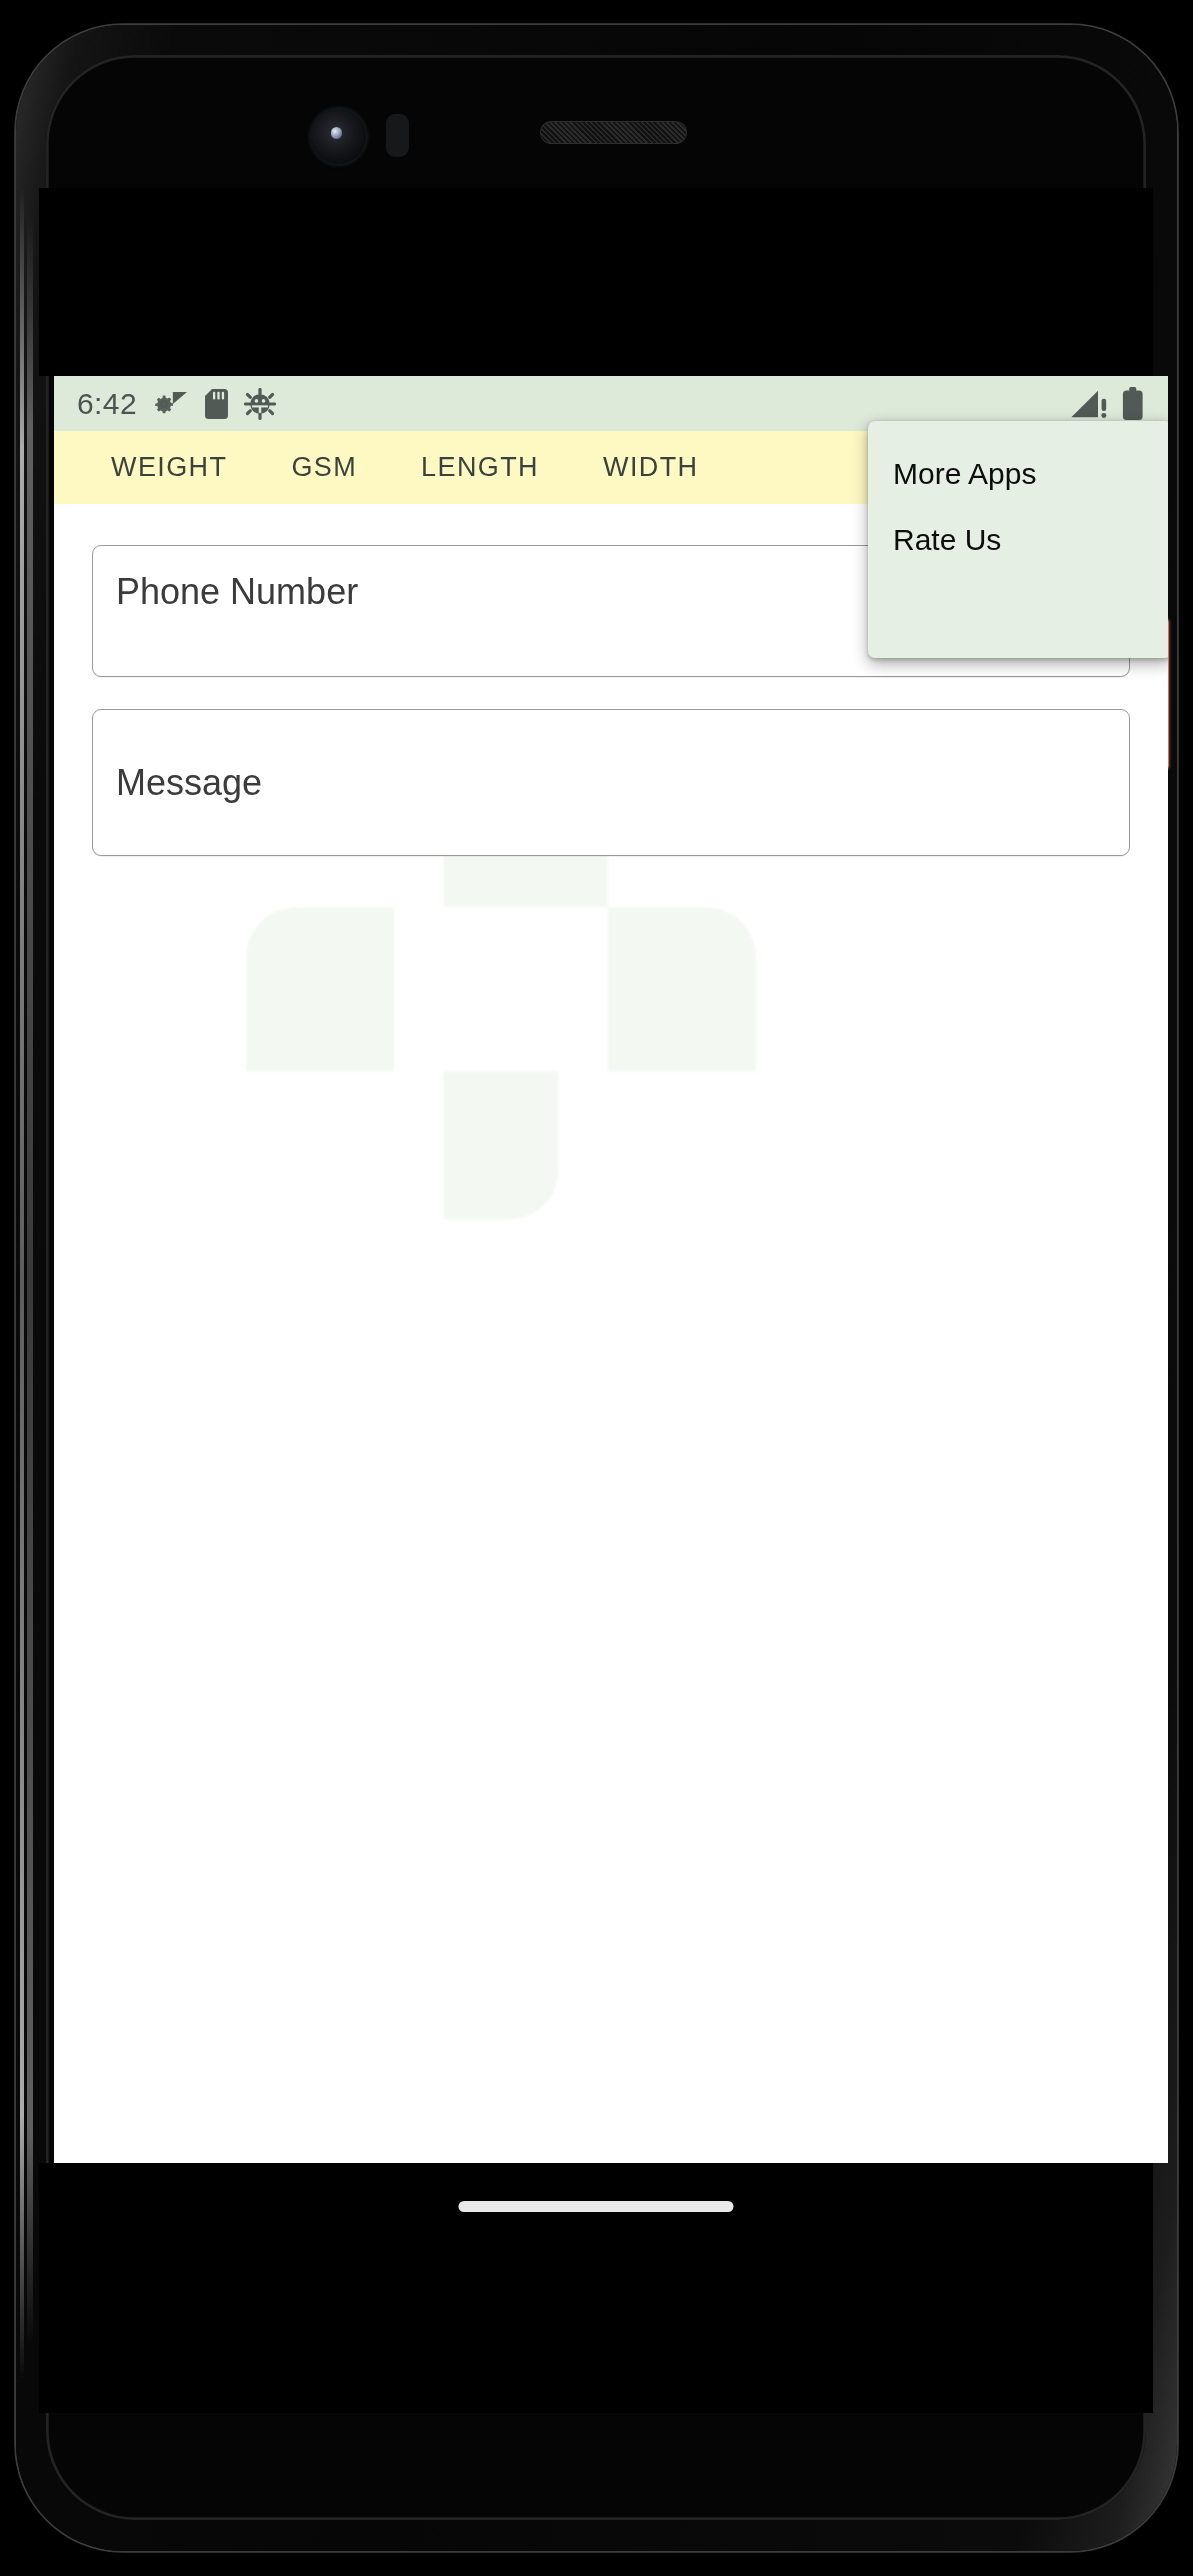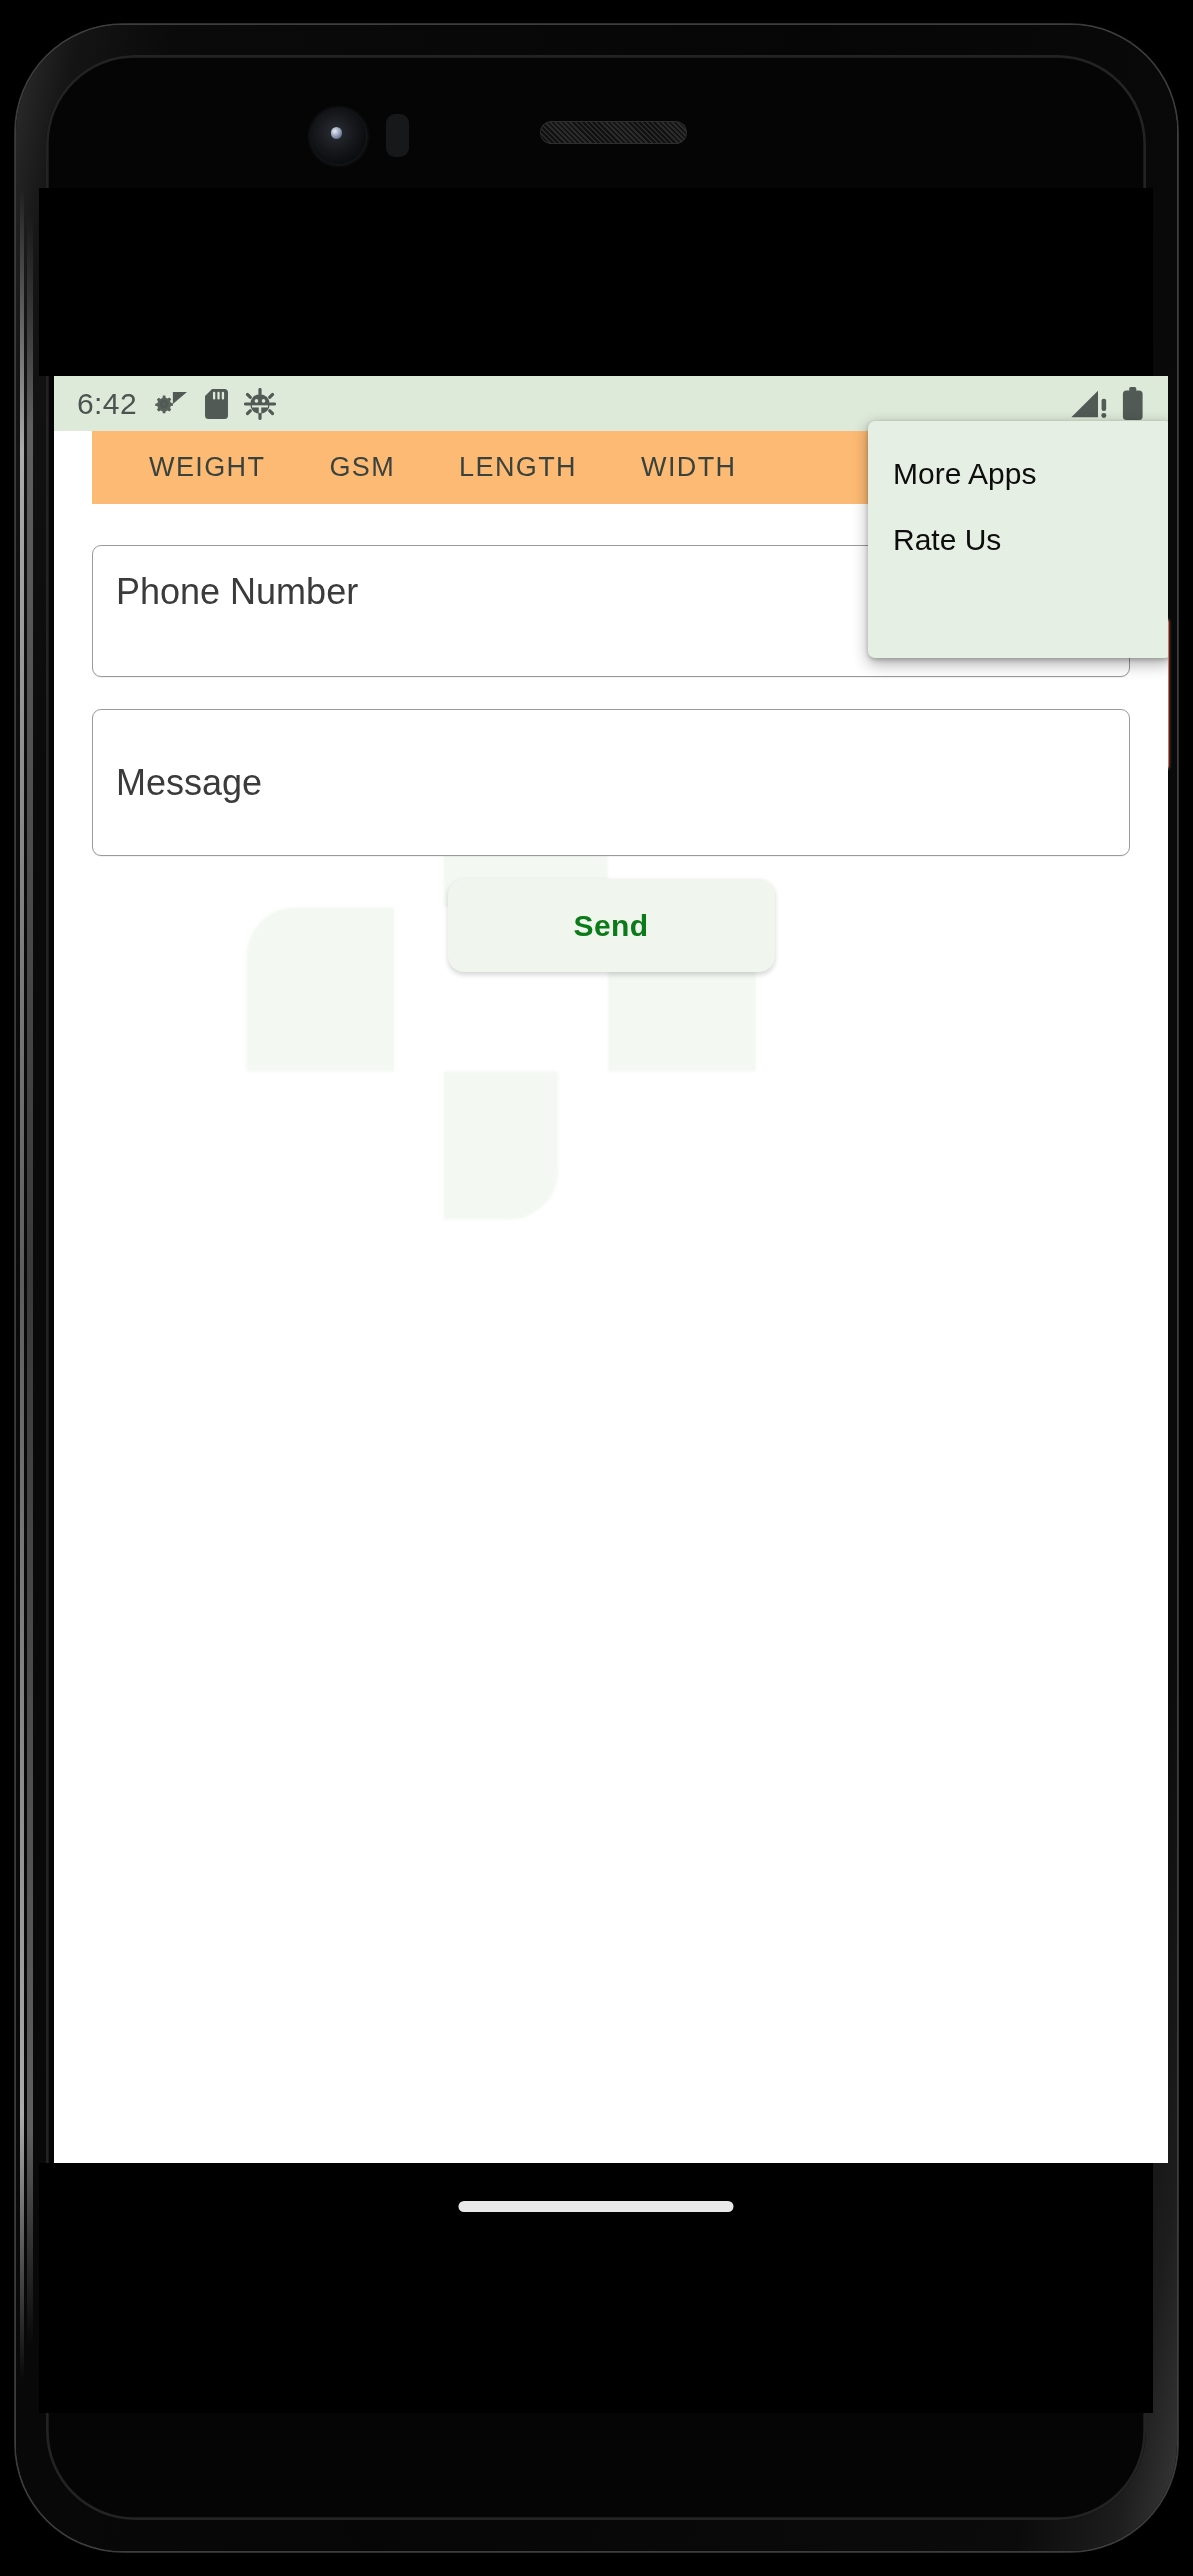--- a/index.html
+++ b/index.html
@@ -109,25 +109,24 @@
   #app-logo{ position:relative; width:66px; height:66px; flex:0 0 auto; }
   #app-title{
     font-size:41px; color:#13120f; margin-left:38px;
     white-space:nowrap; letter-spacing:0px;
   }
 
   
   #tab-bar{
     position:relative;
     height:73px;
-    background:#fdba74;
+    background:#fef9c3;
     display:flex; align-items:center;
     padding-left:27px;
     overflow:hidden;
-    margin-left:38px;
   }
   .tab-item{
     font-size:27px; color:#39423c; letter-spacing:1.4px;
     padding:0 32px; white-space:nowrap;
   }
   #tab-bar .tab-item:first-child{ padding-left:30px; }
 
   
   #content-area{
     position:relative;
@@ -328,21 +327,20 @@
     <div id="form-wrap">
       <div class="text-field" id="phone-number-field">
         <span class="field-placeholder">Phone Number</span>
       </div>
 
       <div class="text-field" id="message-field">
         <span class="field-placeholder">Message</span>
       </div>
 
       <div id="button-row">
-        <button class="action-button">Send</button>
       </div>
     </div>
   </div>
 
   <div id="overflow-menu">
     <div class="menu-item">More Apps</div>
     <div class="menu-item">Rate Us</div>
   </div>
 
 </div>

